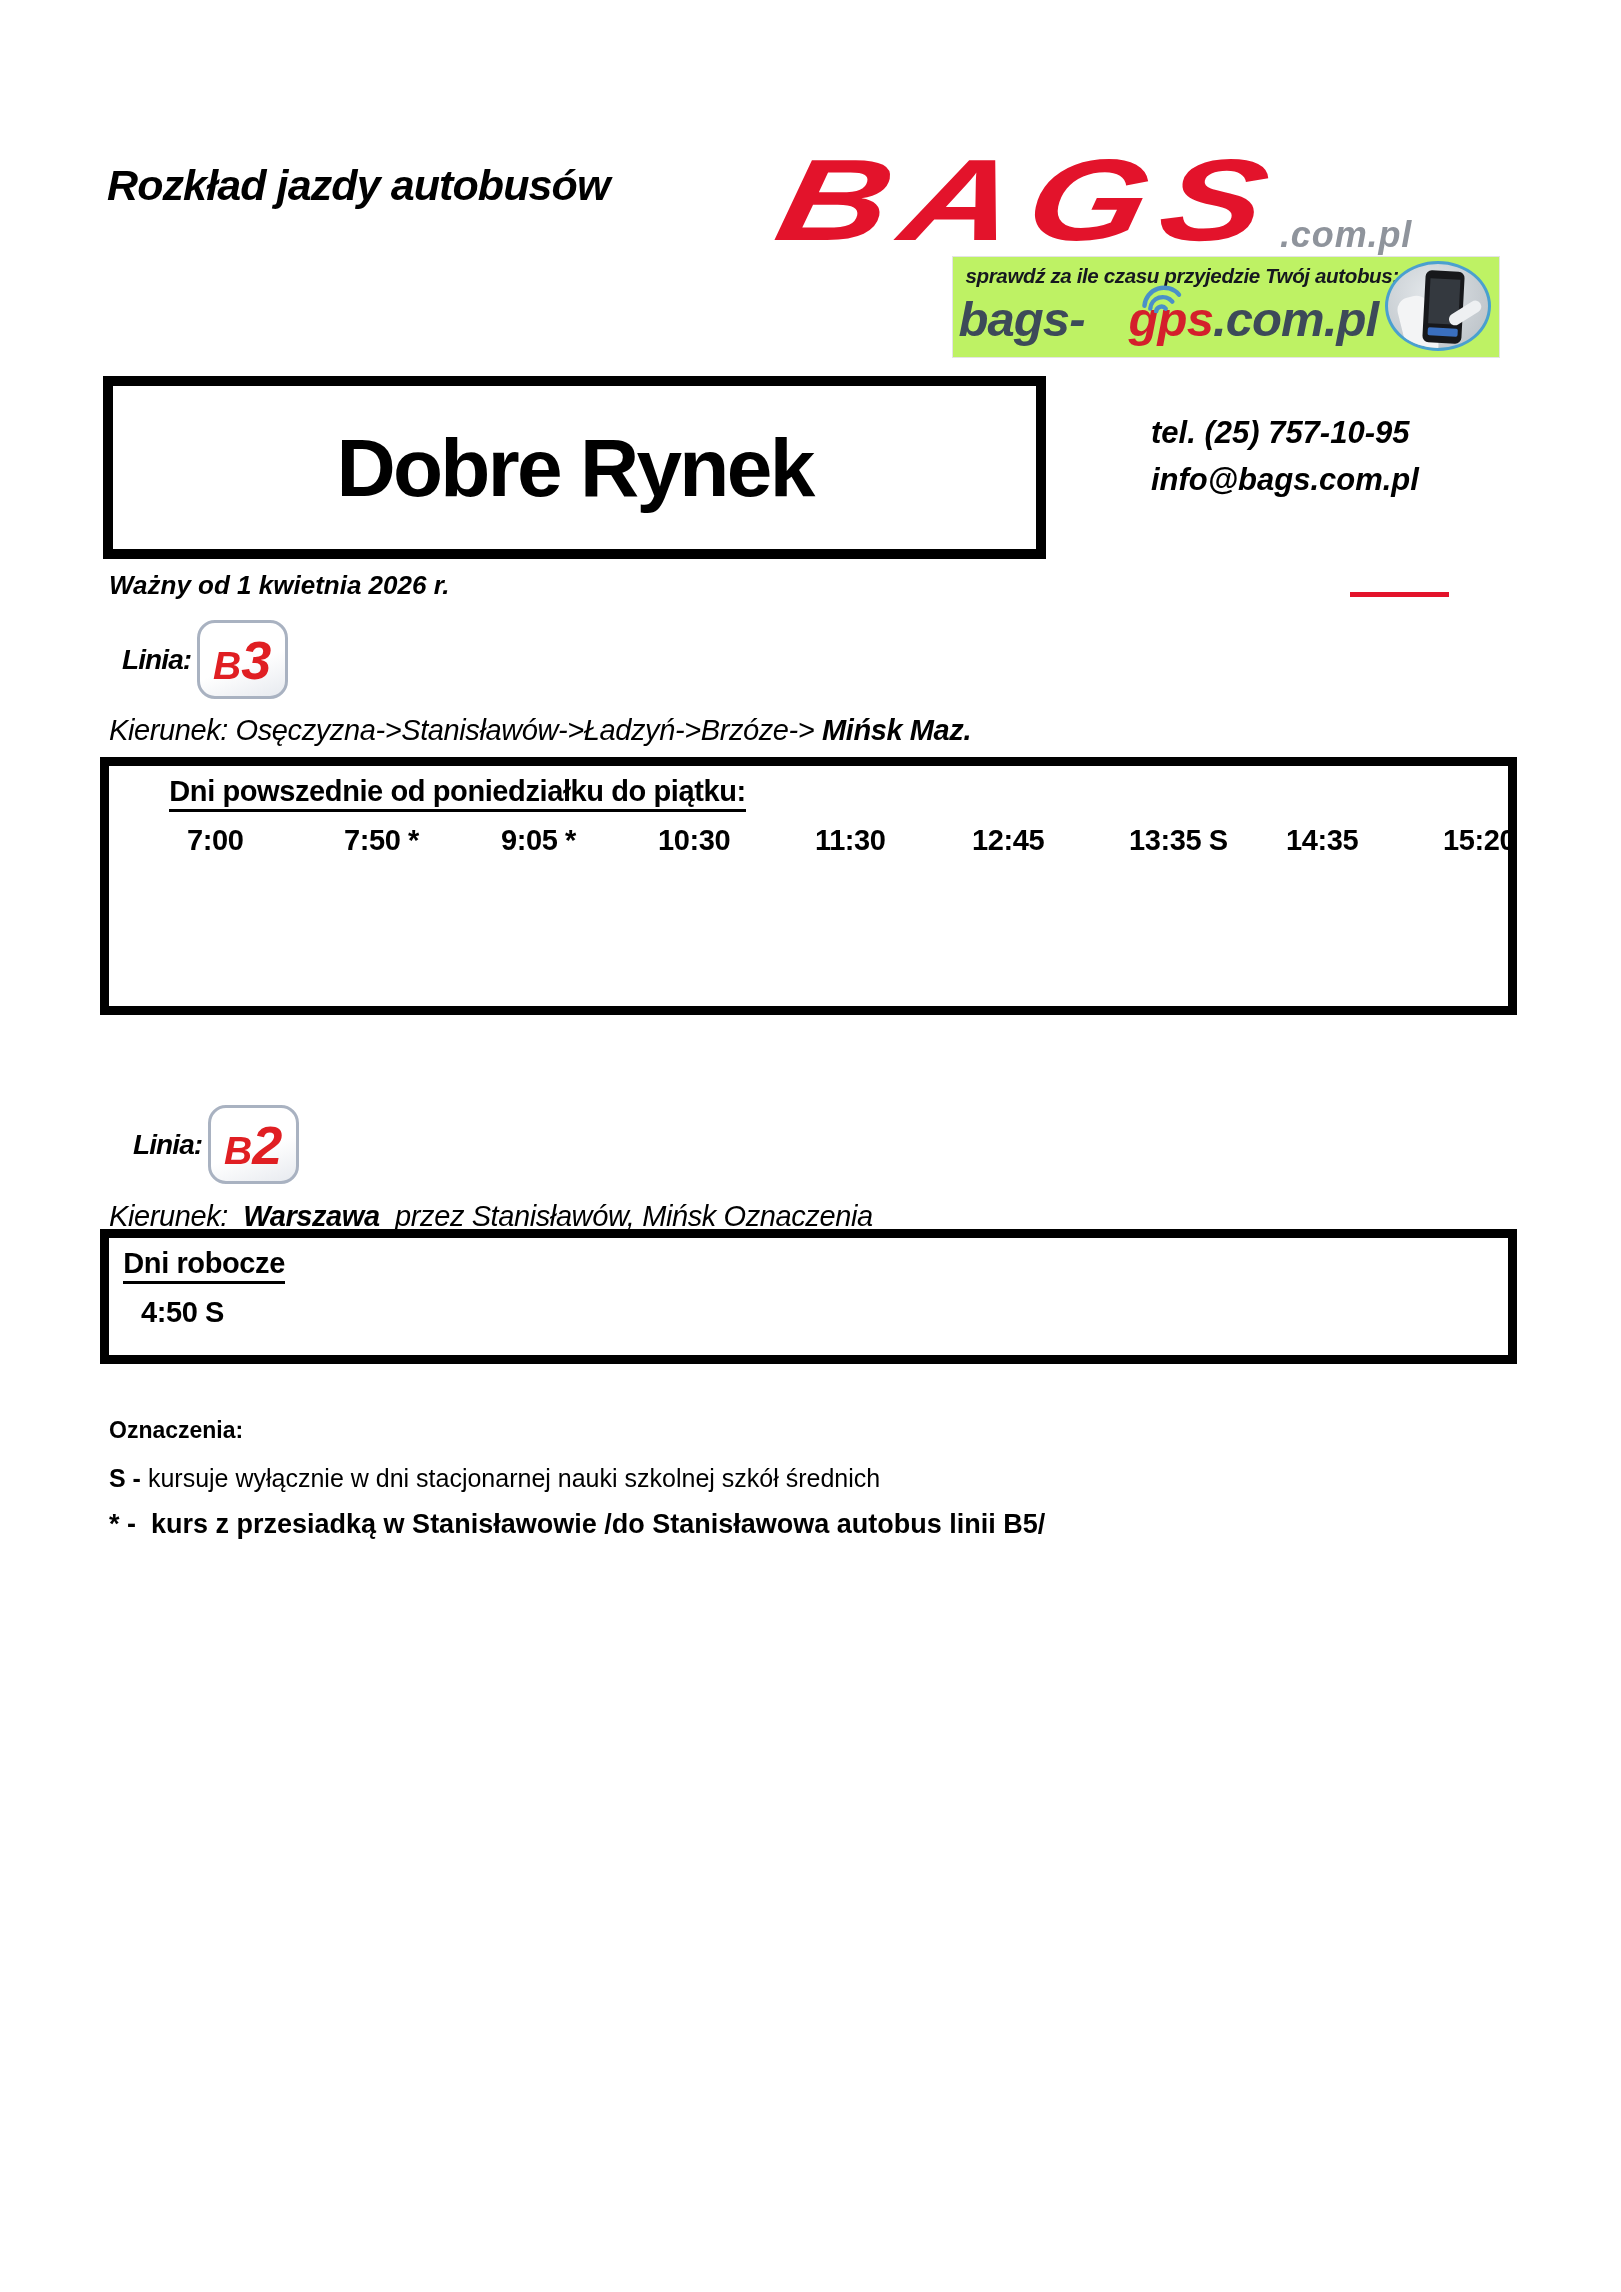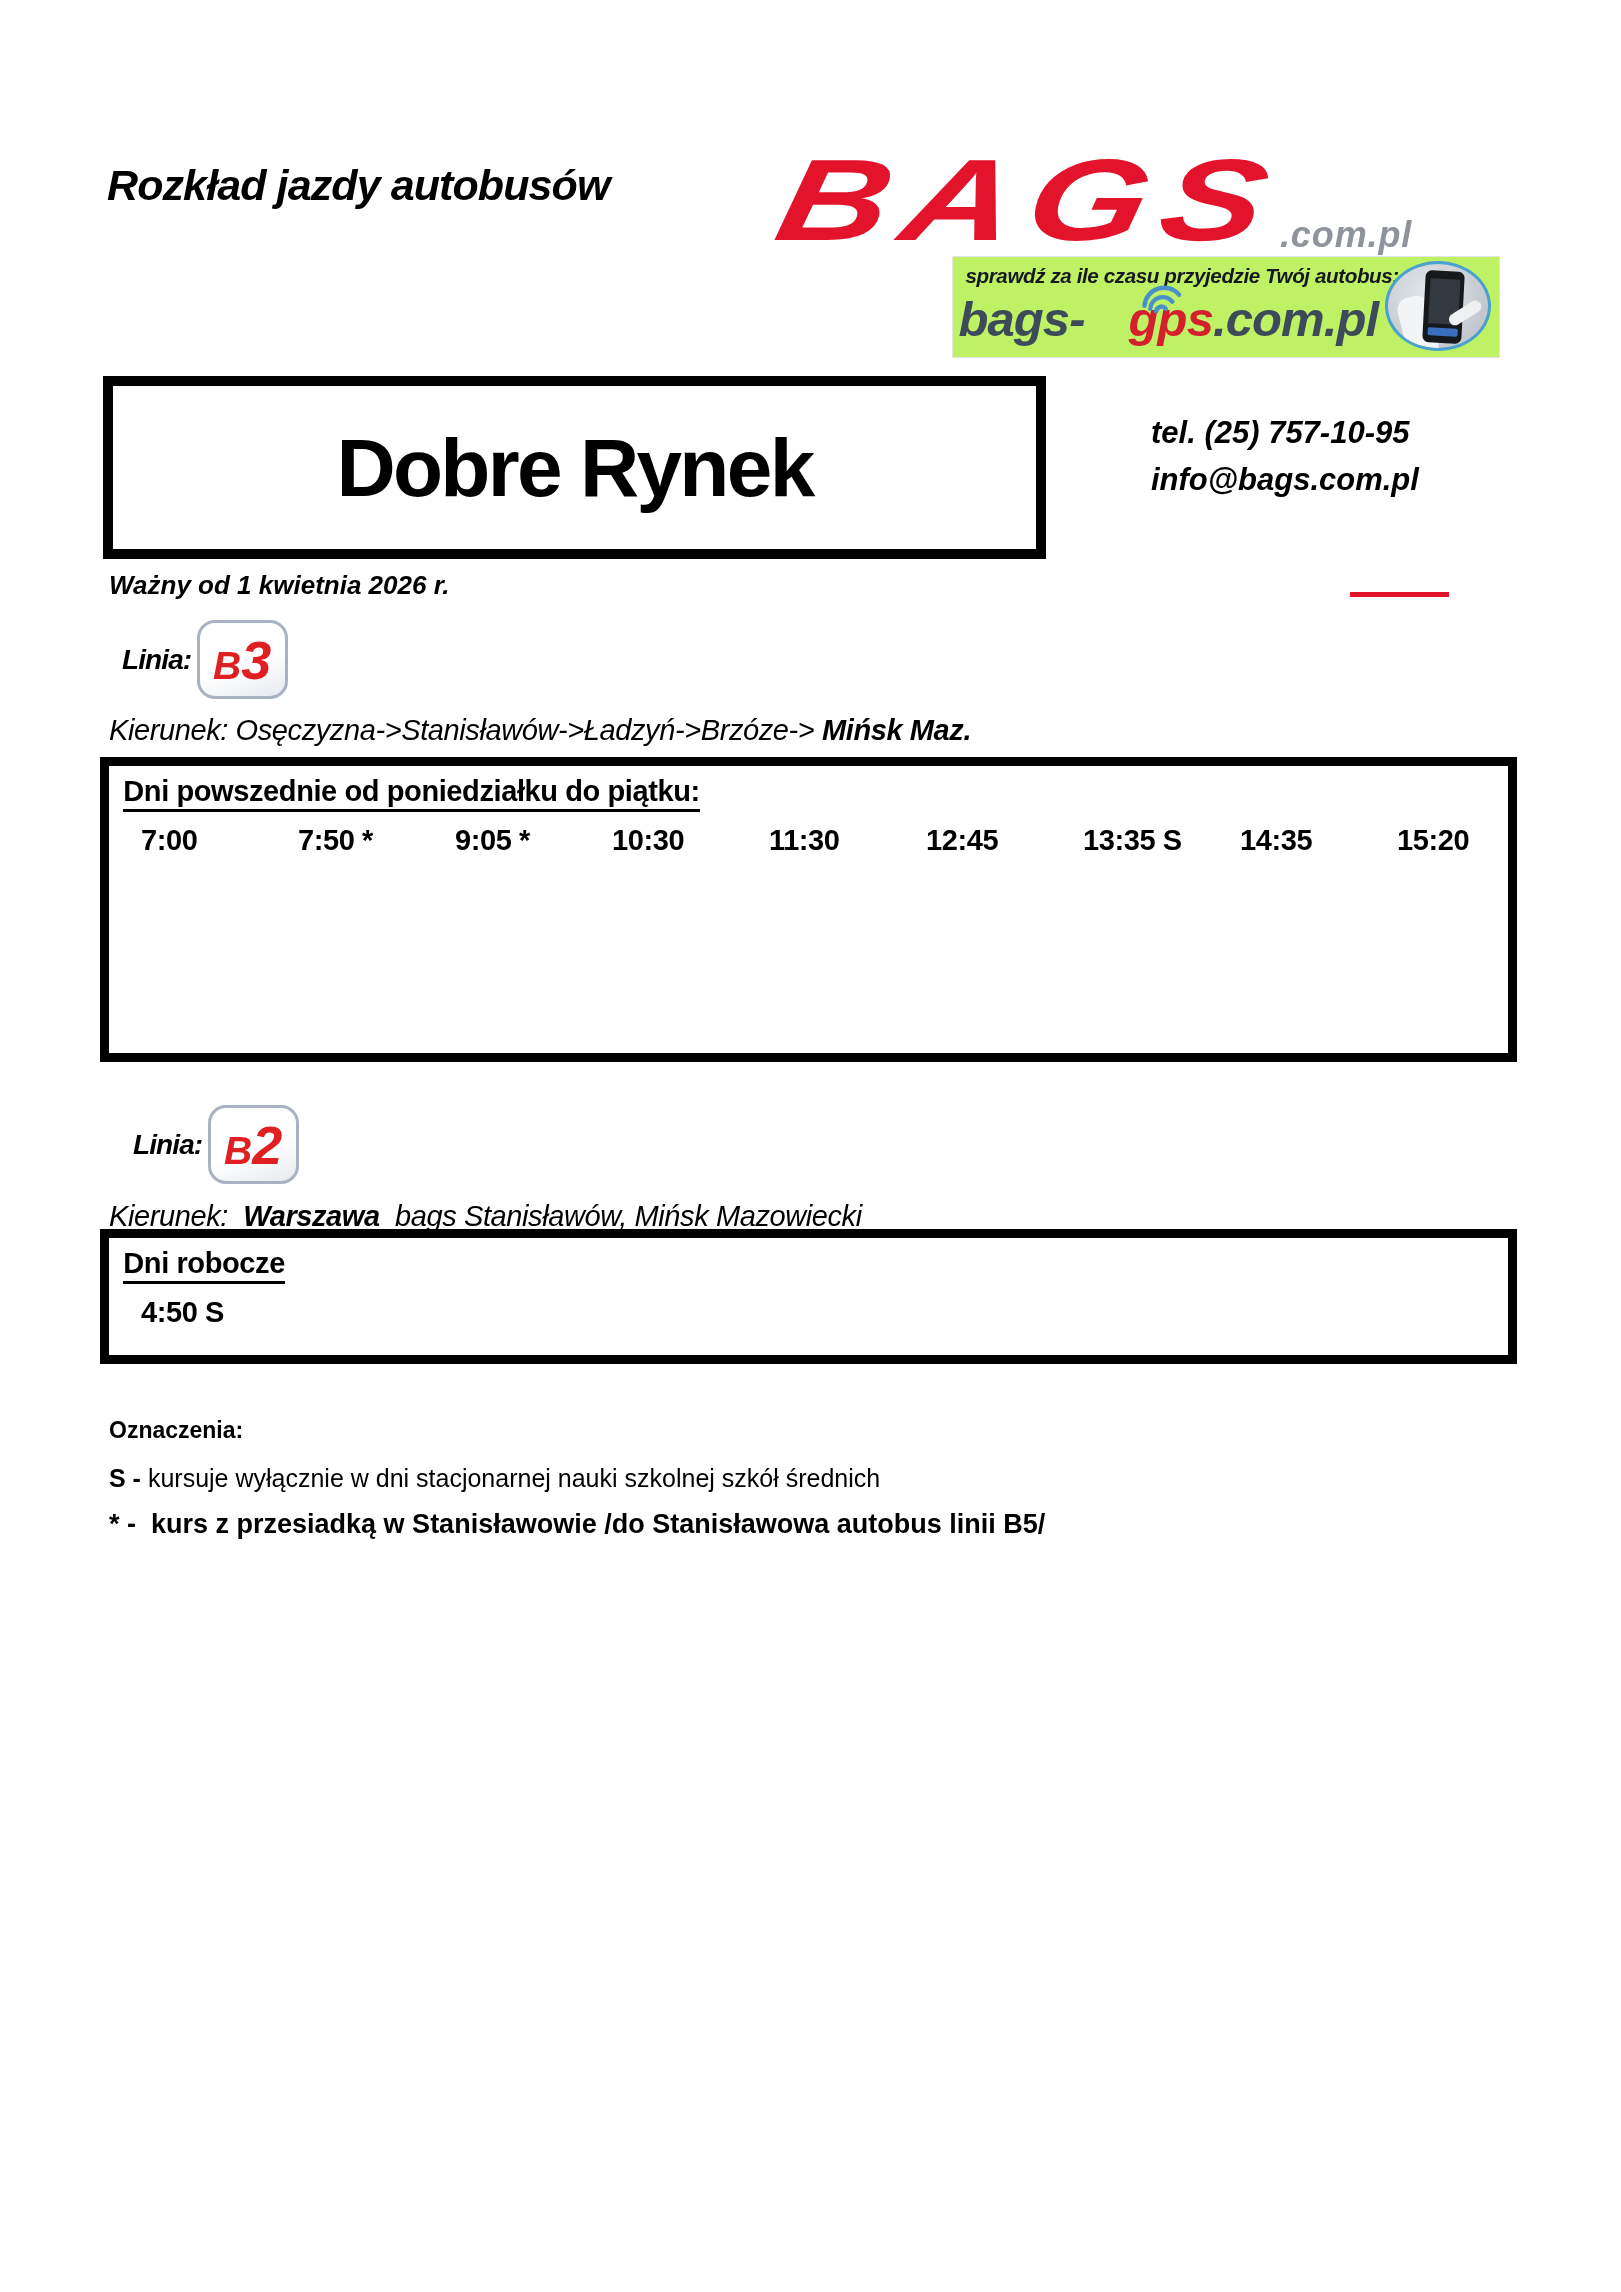--- a/index.html
+++ b/index.html
@@ -80,21 +80,21 @@
   .badge-code::first-letter { font-size:39px; }
 
   .direction { position:absolute; font-size:29px; font-style:italic; letter-spacing:-0.4px; white-space:nowrap; }
   .direction span { white-space:pre; }
   .dir-bold { font-weight:bold; }
   .dir-b3 { left:109px; top:714px; }
   .dir-b2 { left:109px; top:1200px; }
 
   
   .sched { position:absolute; left:100px; width:1417px; border:9.9px solid #000; background:#fff; }
-  .sched-b3 { top:757px; height:305px; }
+  .sched-b3 { top:757px; height:258px;padding-left:46px; }
   .sched-b2 { top:1229px; height:135px; }
   .sched-header {
     display:inline-block; margin:9px 0 0 14.3px; font-size:29px; font-weight:bold;
     border-bottom:3.6px solid #000; padding-bottom:0.9px; letter-spacing:-0.4px;
   }
   .times-row { display:flex; padding-left:32px; margin-top:12.5px; }
   .time-cell { flex:none; width:157px; font-size:29px; font-weight:bold; letter-spacing:-0.4px; white-space:pre; }
 
   
   .legend { position:absolute; left:109px; top:1417px; }
@@ -170,21 +170,21 @@
     </div>
   </div>
 
   <div class="line-block line-b2">
     <span class="line-label">Linia:</span>
     <span class="line-badge">
       <span class="badge-code">B2</span>
     </span>
   </div>
   <div class="direction dir-b2">
-    <span>Kierunek:  </span><span class="dir-bold">Warszawa</span><span>  bags Stanisławów, Mińsk Mazowiecki</span>
+    <span>Kierunek:  </span><span class="dir-bold">Warszawa</span><span>  przez Stanisławów, Mińsk Oznaczenia</span>
   </div>
   <div class="sched sched-b2">
     <span class="sched-header">Dni robocze</span>
     <div class="times-row">
       <span class="time-cell">4:50 S</span>
     </div>
   </div>
 
   <div class="legend">
     <div class="legend-heading">Oznaczenia:</div>

